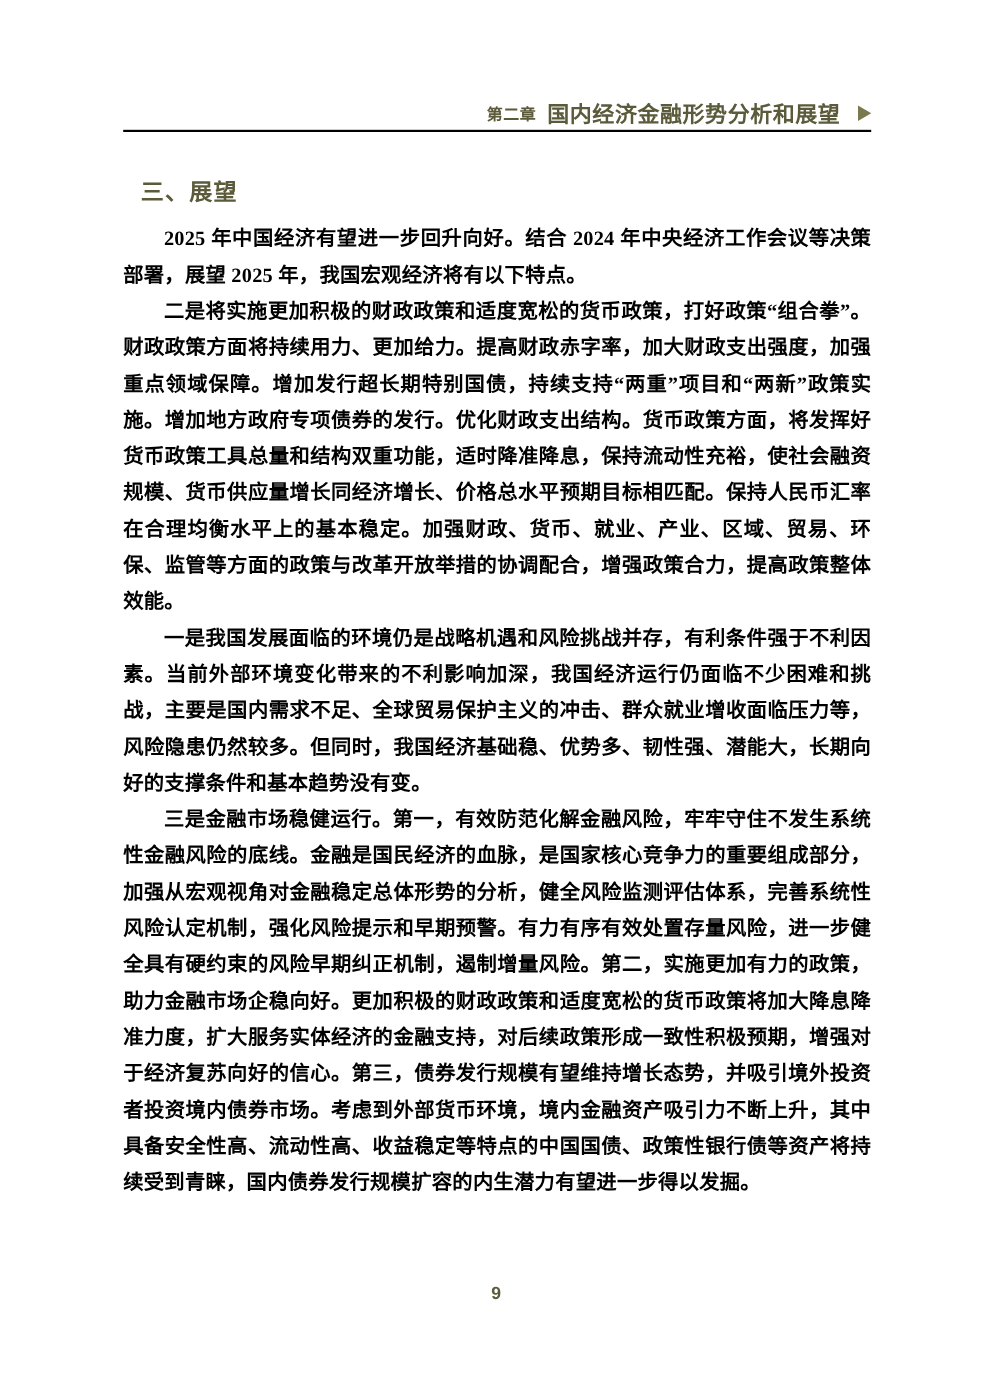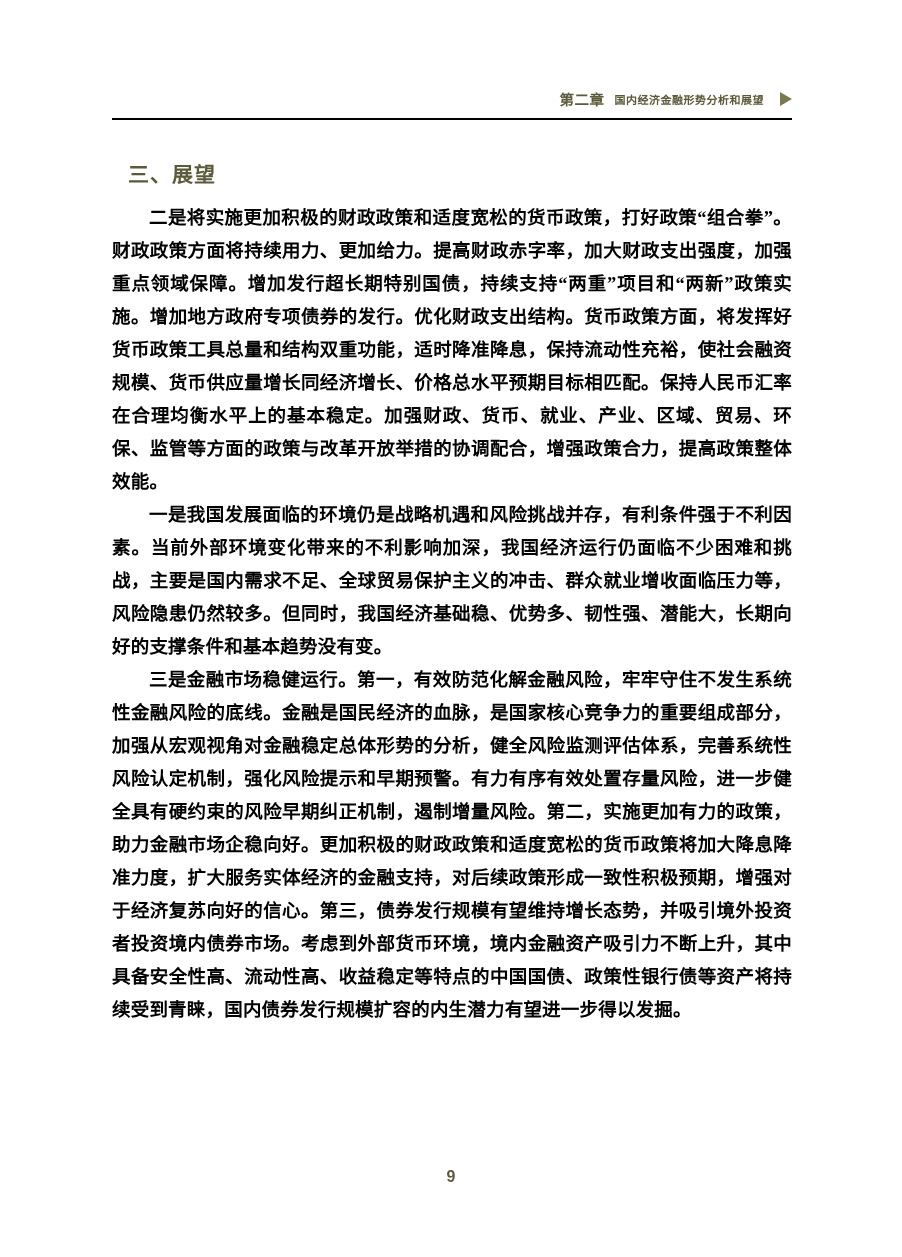--- a/index.html
+++ b/index.html
@@ -36,21 +36,21 @@
     gap: 10px;
   }
   .header-chapter {
     font-size: 14.5px;
     font-weight: bold;
     color: #5b5a3a;
     letter-spacing: 0.5px;
     white-space: nowrap;
   }
   .header-title {
-    font-size: 11px;
+    font-size: 20px;
     font-weight: bold;
     color: #5b5a3a;
     letter-spacing: 0.5px;
     white-space: nowrap;
   }
   .header-marker {
     width: 0;
     height: 0;
     border-top: 7px solid transparent;
     border-bottom: 7px solid transparent;
@@ -118,20 +118,21 @@
     <span class="header-chapter">第二章</span>
     <span class="header-title">国内经济金融形势分析和展望</span>
     <span class="header-marker"></span>
   </div>
   <div class="header-rule"></div>
 
   <div class="content">
 
     <h2 class="section">三、展望</h2>
 
+    <p class="body indent">2025 年中国经济有望进一步回升向好。结合 2024 年中央经济工作会议等决策部署，展望 2025 年，我国宏观经济将有以下特点。</p>
     <p class="body indent">二是将实施更加积极的财政政策和适度宽松的货币政策，打好政策“组合拳”。财政政策方面将持续用力、更加给力。提高财政赤字率，加大财政支出强度，加强重点领域保障。增加发行超长期特别国债，持续支持“两重”项目和“两新”政策实施。增加地方政府专项债券的发行。优化财政支出结构。货币政策方面，将发挥好货币政策工具总量和结构双重功能，适时降准降息，保持流动性充裕，使社会融资规模、货币供应量增长同经济增长、价格总水平预期目标相匹配。保持人民币汇率在合理均衡水平上的基本稳定。加强财政、货币、就业、产业、区域、贸易、环保、监管等方面的政策与改革开放举措的协调配合，增强政策合力，提高政策整体效能。</p>
     <p class="body indent">一是我国发展面临的环境仍是战略机遇和风险挑战并存，有利条件强于不利因素。当前外部环境变化带来的不利影响加深，我国经济运行仍面临不少困难和挑战，主要是国内需求不足、全球贸易保护主义的冲击、群众就业增收面临压力等，风险隐患仍然较多。但同时，我国经济基础稳、优势多、韧性强、潜能大，长期向好的支撑条件和基本趋势没有变。</p>
     <p class="body indent">三是金融市场稳健运行。第一，有效防范化解金融风险，牢牢守住不发生系统性金融风险的底线。金融是国民经济的血脉，是国家核心竞争力的重要组成部分，加强从宏观视角对金融稳定总体形势的分析，健全风险监测评估体系，完善系统性风险认定机制，强化风险提示和早期预警。有力有序有效处置存量风险，进一步健全具有硬约束的风险早期纠正机制，遏制增量风险。第二，实施更加有力的政策，助力金融市场企稳向好。更加积极的财政政策和适度宽松的货币政策将加大降息降准力度，扩大服务实体经济的金融支持，对后续政策形成一致性积极预期，增强对于经济复苏向好的信心。第三，债券发行规模有望维持增长态势，并吸引境外投资者投资境内债券市场。考虑到外部货币环境，境内金融资产吸引力不断上升，其中具备安全性高、流动性高、收益稳定等特点的中国国债、政策性银行债等资产将持续受到青睐，国内债券发行规模扩容的内生潜力有望进一步得以发掘。</p>
   </div>
 
   <div class="footer">
     <span class="page-number">9</span>
   </div>
 
 </div>

